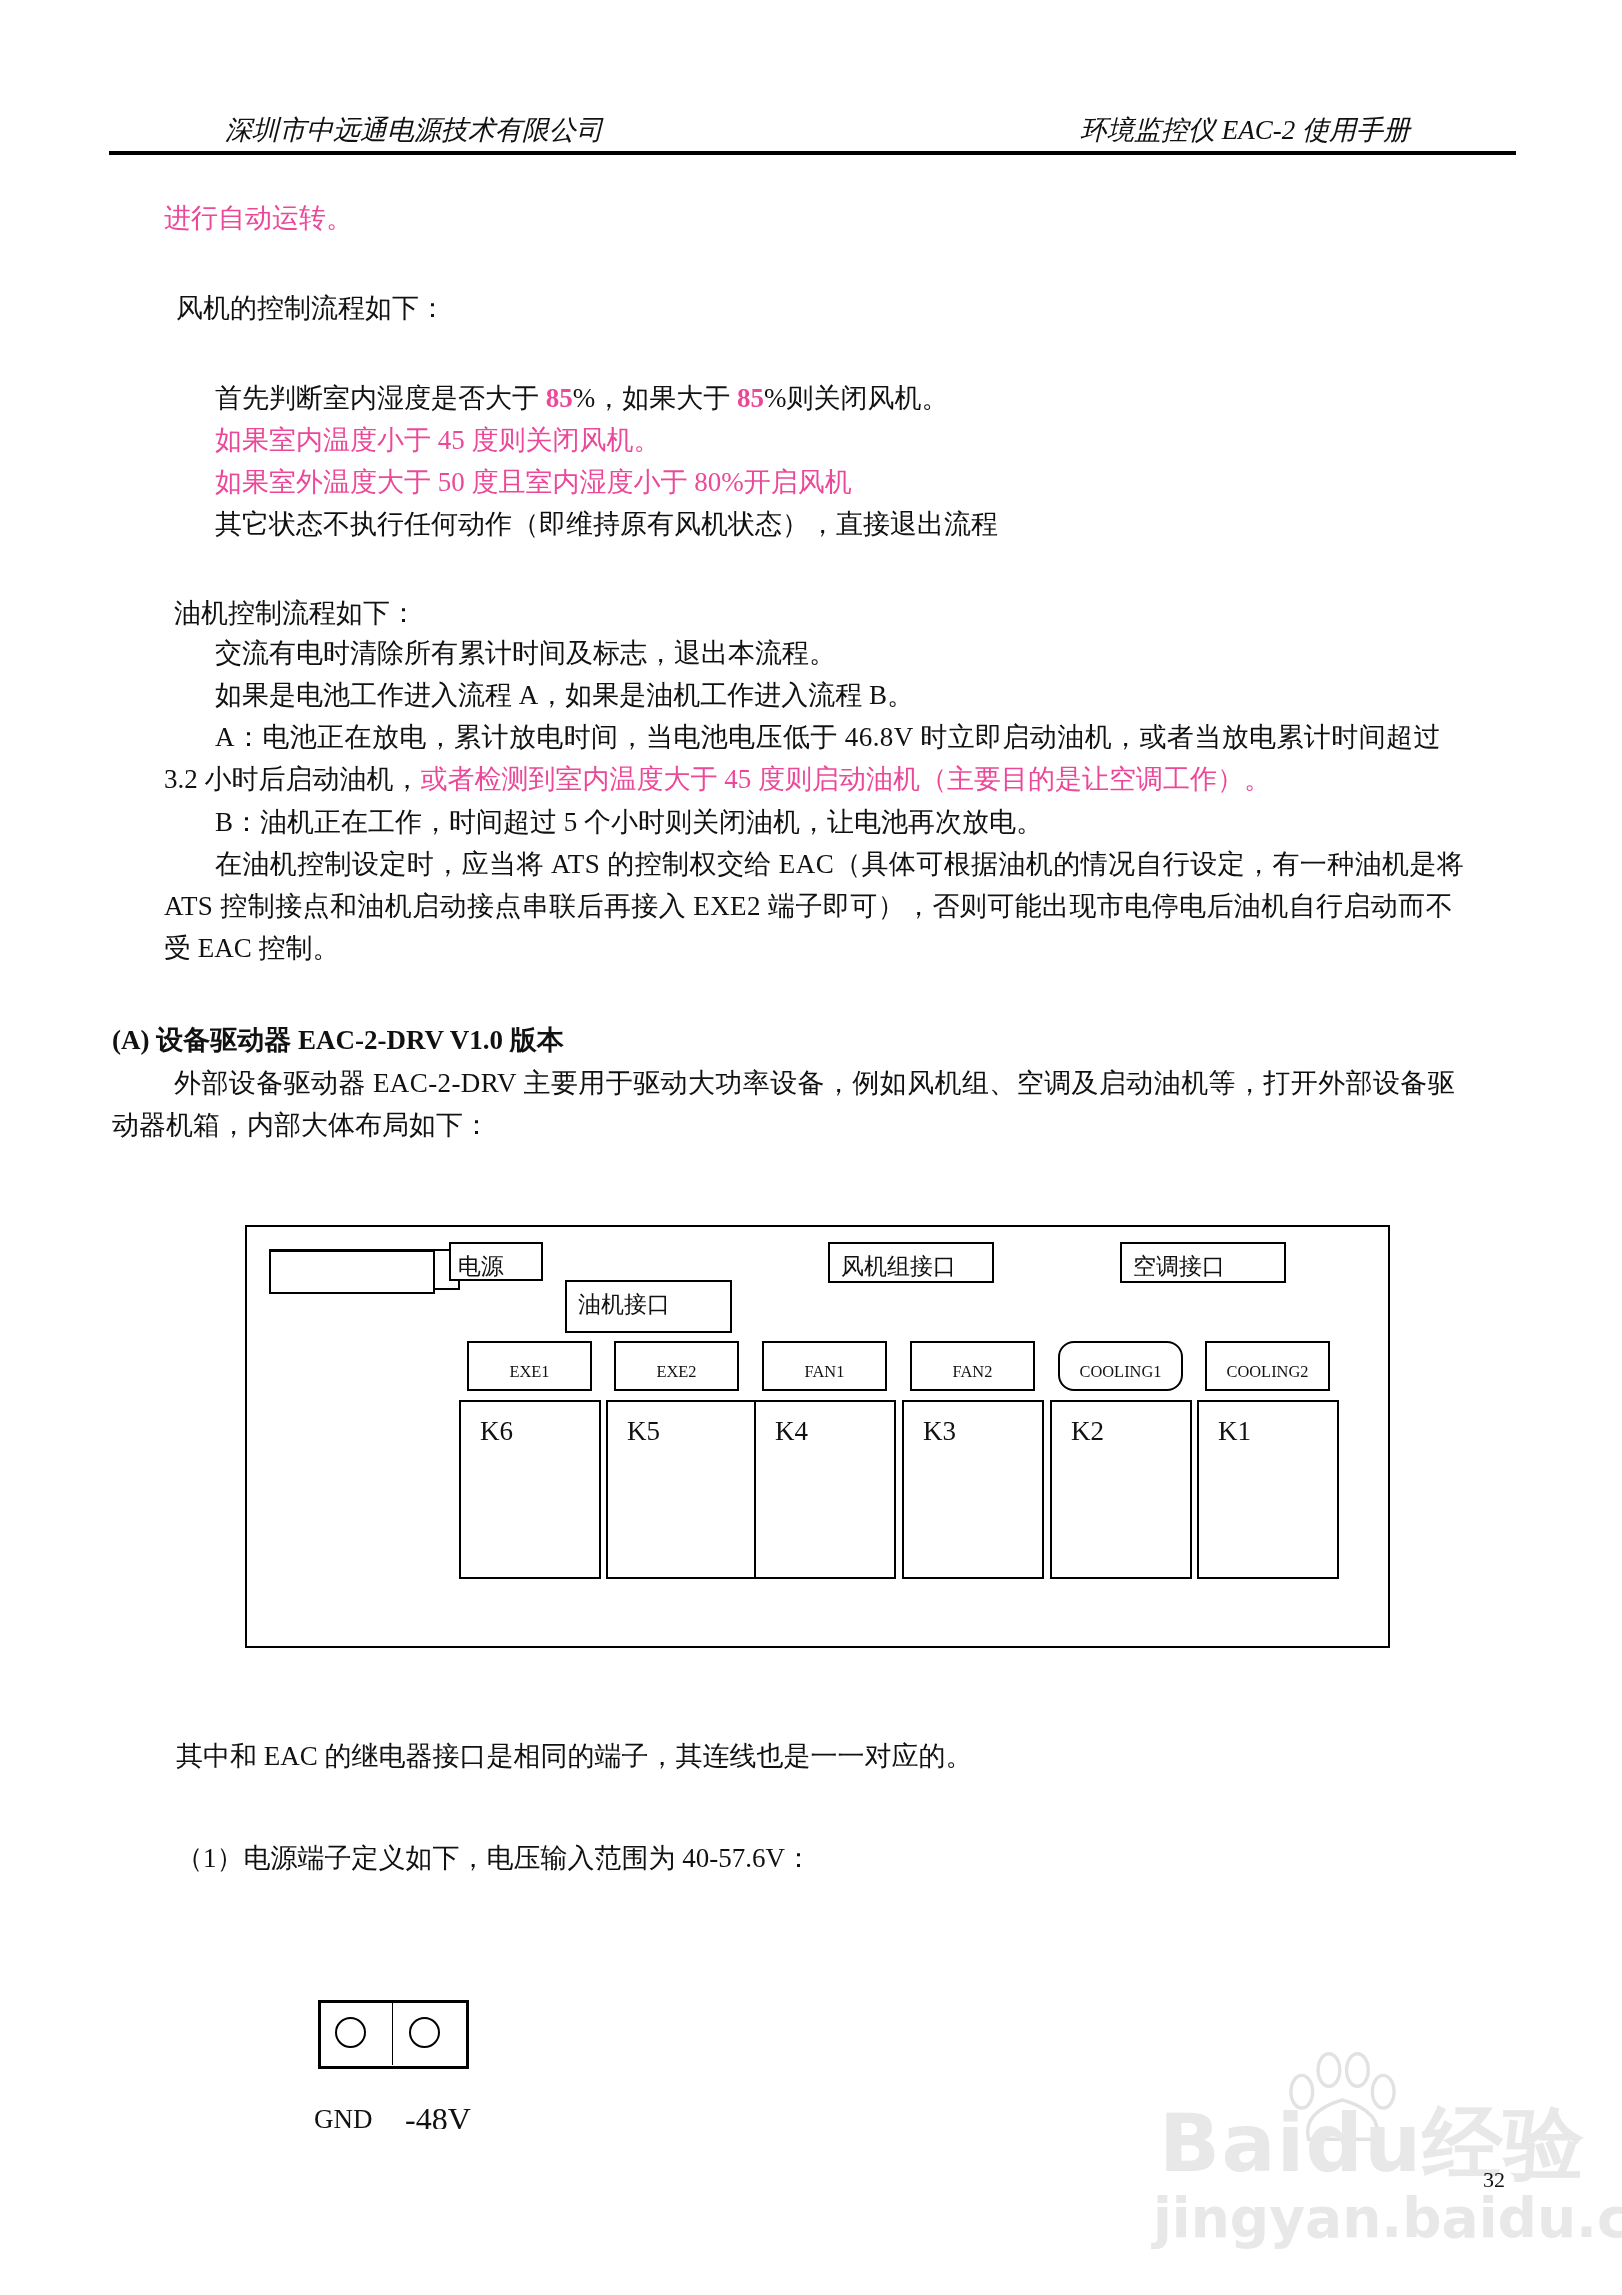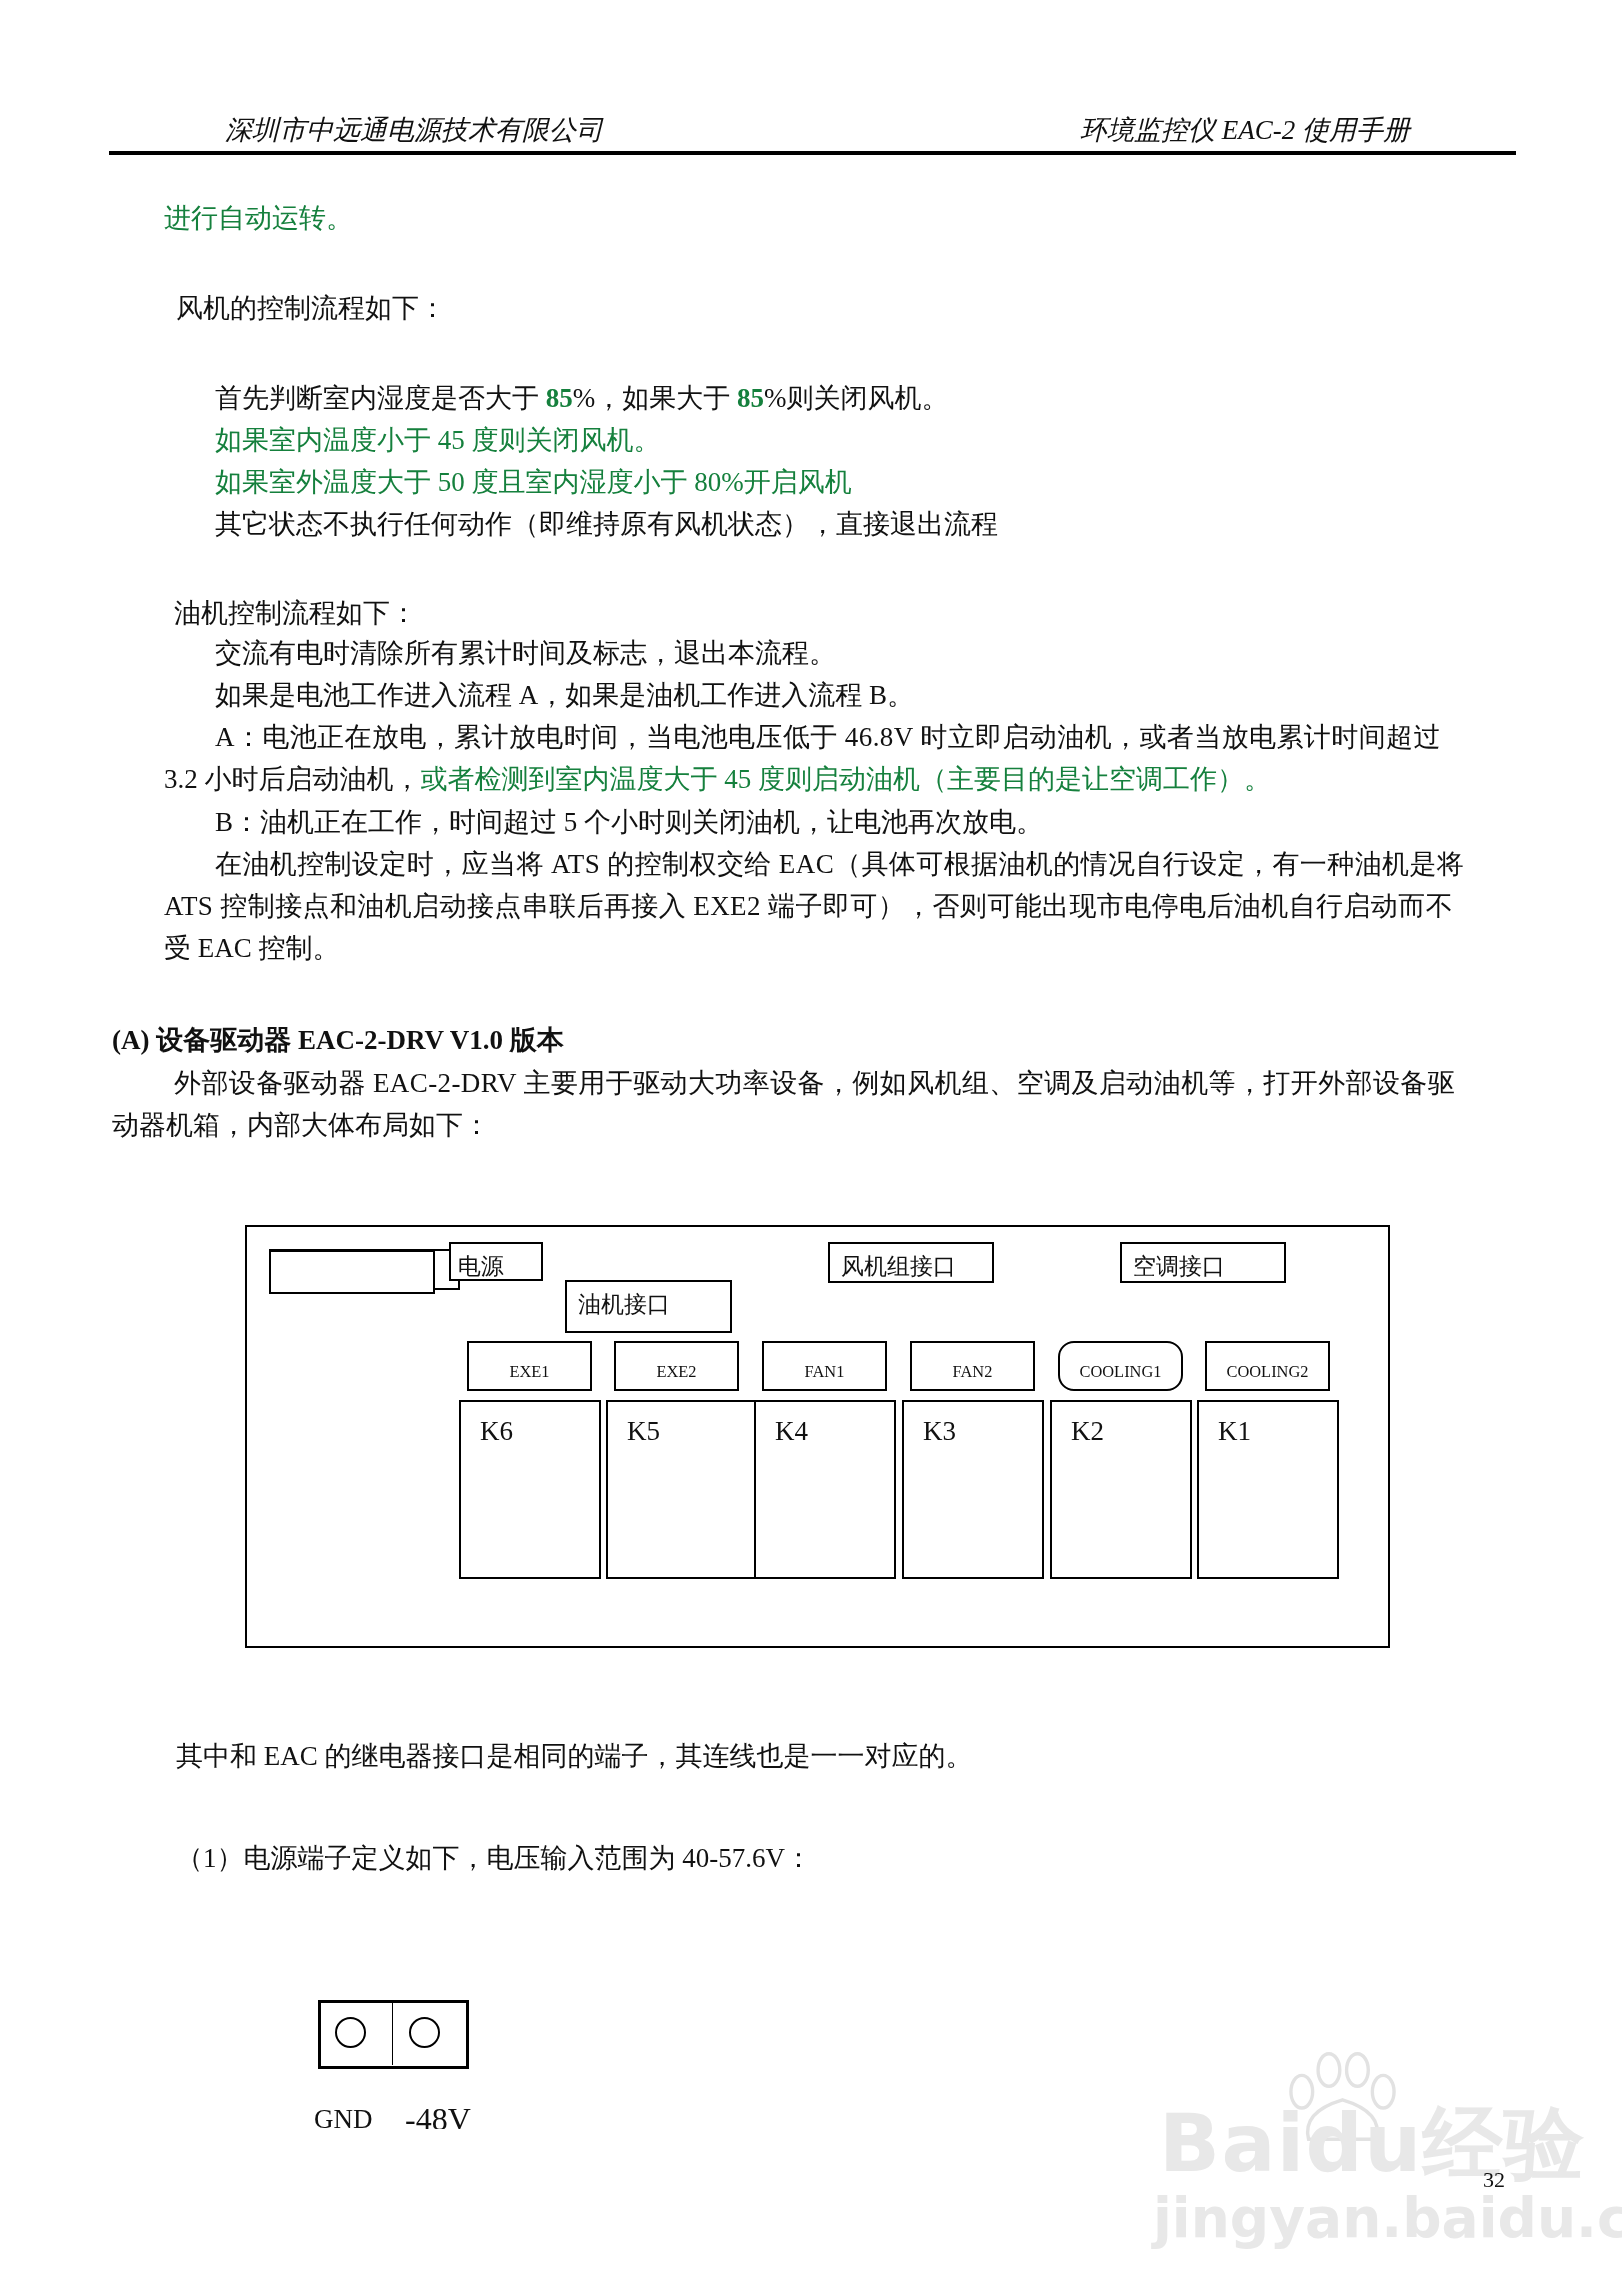--- a/index.html
+++ b/index.html
@@ -2,21 +2,21 @@
 <html style="font-size:11px"><head>
 <meta charset="utf-8">
 <style>
   html, body { margin: 0; padding: 0; background: #ffffff; }
   body { width: 1622px; height: 2295px; position: relative; overflow: hidden;
          font-family: "Liberation Serif", "DejaVu Serif", serif; color: #111; }
   .abs { position: absolute; }
   .hdr { font-size: 27px; font-style: italic; top: 112px; white-space: nowrap; }
   .rule { left: 109px; width: 1407px; top: 151px; height: 4.1px; background: #000; }
   .p { font-size: 27px; line-height: 33px; white-space: nowrap; }
-  .red { color: #15803d; }
+  .red { color: #ec4899; }
   .b { font-weight: bold; }
   .box { position: absolute; border: 2.7px solid #000; box-sizing: border-box; background: #fff; }
   .thin { border-width: 2px; }
   .box .t { position: absolute; white-space: nowrap; }
   .lbl { font-size: 16.4px; text-align: center; width: 100%; top: 19px; }
   .kl { font-size: 27px; left: 19px; top: 13.6px; }
   .ctr { font-size: 23px; }
   .circle { position: absolute; width: 31px; height: 31px; border: 2px solid #000; border-radius: 50%; box-sizing: border-box; }
   .wm { color: #e8e8e8; font-family: "DejaVu Sans", sans-serif; font-weight: bold; }
 </style>

